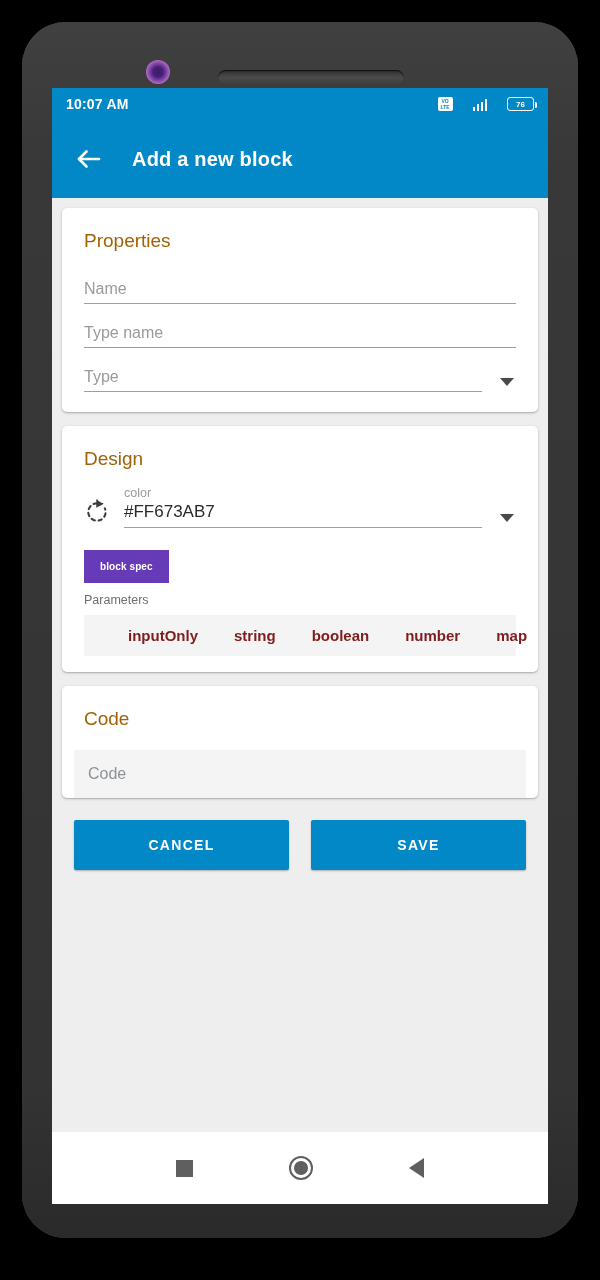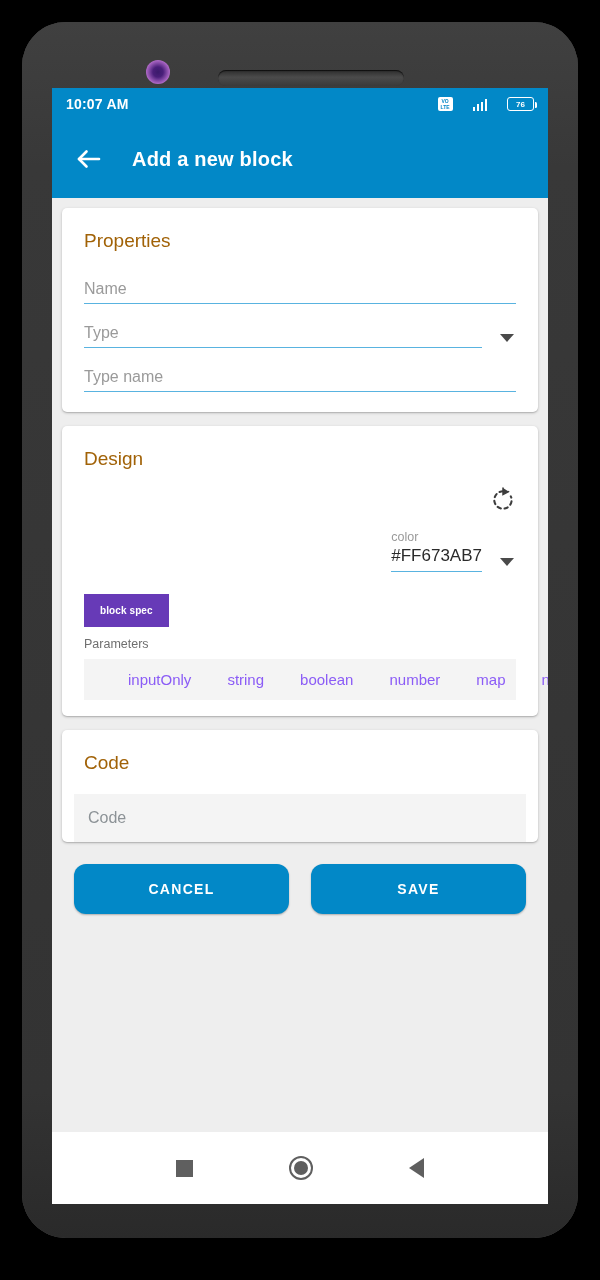--- a/index.html
+++ b/index.html
@@ -112,54 +112,54 @@
   }
   .dropdown-caret {
     position: absolute; right: 2px; bottom: 6px;
     width: 0; height: 0;
     border-left: 7px solid transparent; border-right: 7px solid transparent;
     border-top: 8px solid #4a4a4a;
   }
 
   
   .design-body { padding: 6px 22px 16px; }
-  .color-row { display: flex; align-items: flex-end; gap: 14px; margin-top: 10px; flex-direction: column; }
+  .color-row { display: flex; align-items: flex-end; gap: 14px; margin-top: 10px; }
   .refresh-icon { width: 26px; height: 28px; flex: none; margin-bottom: 2px; }
   .color-field { flex: 1; position: relative; }
   .chip-block-spec {
     display: inline-block; margin-top: 22px;
     background: #673AB7; color: #fff;
     font-size: 10px; font-weight: bold;
     padding: 11px 16px; letter-spacing: .1px;
   }
   .parameters-label { font-size: 12.5px; color: #6f6f6f; margin-top: 10px; }
   .parameters-bar {
     margin-top: 8px; background: #f4f4f4;
     display: flex; align-items: center; justify-content: space-around;
     padding: 12px 8px;
   }
   .param-chip {
-    font-size: 15px; font-weight: normal; color: #8b5cf6;
+    font-size: 15px; font-weight: bold; color: #7f1d1d;
     white-space: nowrap;
     padding-left: 36px;
   }
 
   
   .code-body { padding: 6px 0 0; }
   .code-editor {
     background: #f4f4f4; margin: 14px 12px 12px;
     padding: 15px 14px; min-height: 44px;
   }
   .code-placeholder { font-size: 16px; color: #8c9296; }
 
   
   .button-row { display: flex; gap: 22px; padding: 8px 12px 0; }
   .btn {
     flex: 1; background: #0288c7; color: #fff;
-    border: none; border-radius: 12px;
+    border: none; border-radius: 2px;
     font-family: "Liberation Sans", sans-serif;
     font-size: 14px; font-weight: bold; letter-spacing: 1.3px;
     padding: 17px 0; cursor: pointer;
     box-shadow: 0 1px 2px rgba(0,0,0,.28);
   }
 
   
   .nav-bar {
     position: absolute; left: 0; bottom: 0;
     width: 100%; height: 72px; background: #fff;
@@ -223,29 +223,29 @@
 
       <div class="card">
         <div class="card-title">Properties</div>
         <div class="fields">
           <div class="field">
             <div class="field-line">
               <span class="field-placeholder">Name</span>
             </div>
           </div>
           <div class="field">
+            <div class="field-line">
+              <span class="field-placeholder">Type name</span>
+            </div>
+          </div>
+          <div class="field">
             <div class="field-line short">
               <span class="field-placeholder">Type</span>
             </div>
             <span class="dropdown-caret"></span>
-          </div>
-          <div class="field">
-            <div class="field-line">
-              <span class="field-placeholder">Type name</span>
-            </div>
           </div>
         </div>
       </div>
 
       <div class="card">
         <div class="card-title">Design</div>
         <div class="design-body">
           <div class="color-row">
             <span class="refresh-icon">
               <svg viewBox="0 0 24 24" width="26" height="28" fill="none" stroke="#3d3d3d" stroke-width="1.9" stroke-linecap="round">

